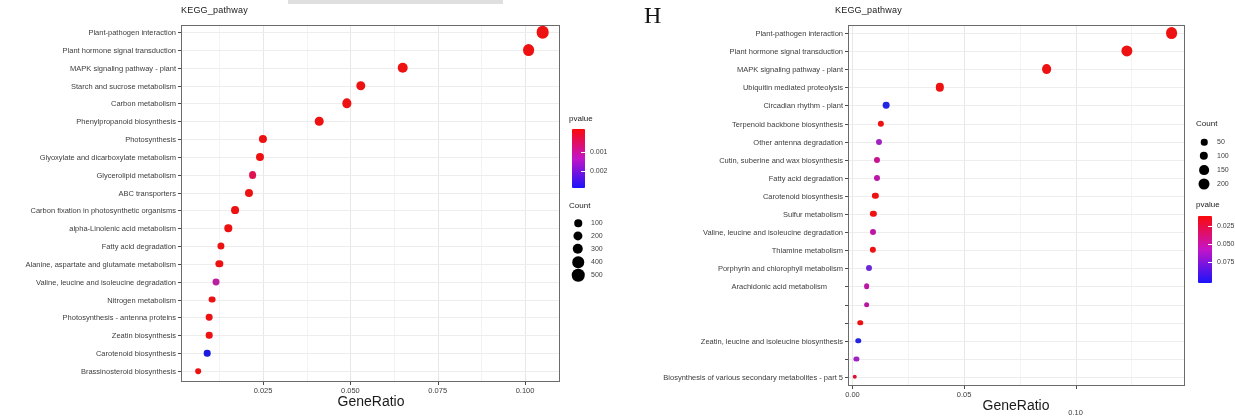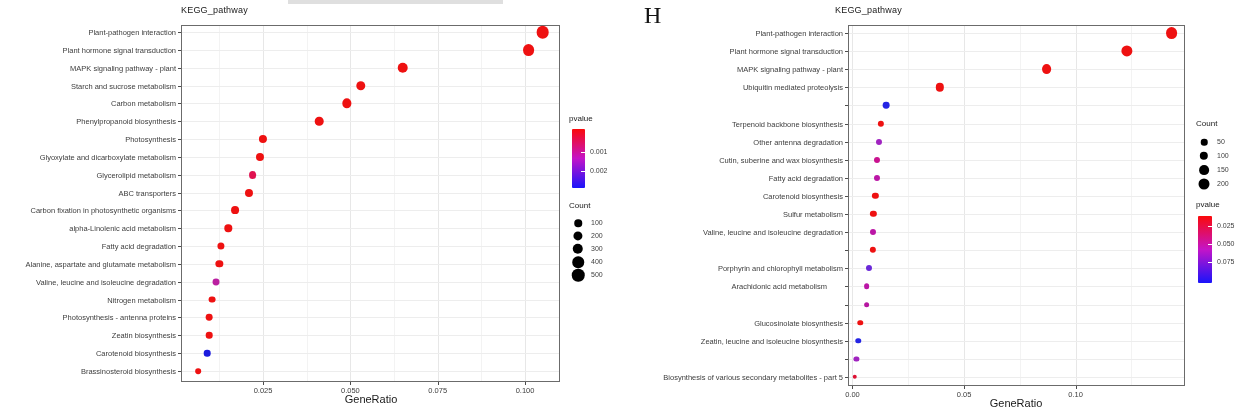--- a/index.html
+++ b/index.html
@@ -12,21 +12,21 @@
   .t1{left:835px;top:5px;}
   .panel{position:absolute;background:#fff;border:1px solid #6b6b6b;box-sizing:border-box;}
   .grid-h{position:absolute;height:1px;background:#ededed;}
   .grid-v{position:absolute;width:1px;background:#e7e7e7;}
   .grid-v.minor{background:#f3f3f3;}
   .dot{position:absolute;border-radius:50%;transform:translate(-50%,-50%);}
   .ylab{position:absolute;font-size:7.5px;color:#3d3d3d;text-align:right;white-space:nowrap;transform:translateY(-50%);}
   .ytick{position:absolute;width:3px;height:1px;background:#4d4d4d;}
   .xtick{position:absolute;width:1px;height:3px;background:#4d4d4d;}
   .xticklab{position:absolute;font-size:7.5px;color:#3d3d3d;transform:translateX(-50%);}
-  .xlabel{position:absolute;font-size:11px;color:#1a1a1a;transform:translateX(-50%);}
+  .xlabel{position:absolute;font-size:14px;color:#1a1a1a;transform:translateX(-50%);}
   .xl0{left:371px;top:393px;}
   .xl1{left:1016px;top:397px;}
   .leg-title{position:absolute;font-size:8px;color:#1a1a1a;}
   .leg-bar{position:absolute;border-radius:1px;}
   .leg-lab{position:absolute;font-size:7px;color:#3d3d3d;white-space:nowrap;}
   .leg-circle{position:absolute;background:#000;border-radius:50%;transform:translate(-50%,-50%);}
 </style>
 </head>
 <body>
 
@@ -164,20 +164,21 @@
     <div class="grid-h" style="left: 849px; top: 51.1px; width: 335px;"></div>
     <div class="ylab" style="left: 543px; width: 300px; top: 51.1px;">Plant hormone signal transduction</div>
     <div class="ytick" style="left: 845px; top: 51.1px;"></div>
     <div class="grid-h" style="left: 849px; top: 69.2px; width: 335px;"></div>
     <div class="ylab" style="left: 543px; width: 300px; top: 69.2px;">MAPK signaling pathway - plant</div>
     <div class="ytick" style="left: 845px; top: 69.2px;"></div>
     <div class="grid-h" style="left: 849px; top: 87.3px; width: 335px;"></div>
     <div class="ylab" style="left: 543px; width: 300px; top: 87.3px;">Ubiquitin mediated proteolysis</div>
     <div class="ytick" style="left: 845px; top: 87.3px;"></div>
     <div class="grid-h" style="left: 849px; top: 105.4px; width: 335px;"></div>
+    <div class="ylab" style="left: 543px; width: 300px; top: 105.4px;">Circadian rhythm - plant</div>
     <div class="ytick" style="left: 845px; top: 105.4px;"></div>
     <div class="grid-h" style="left: 849px; top: 123.5px; width: 335px;"></div>
     <div class="ylab" style="left: 543px; width: 300px; top: 123.5px;">Terpenoid backbone biosynthesis</div>
     <div class="ytick" style="left: 845px; top: 123.5px;"></div>
     <div class="grid-h" style="left: 849px; top: 141.6px; width: 335px;"></div>
     <div class="ylab" style="left: 543px; width: 300px; top: 141.6px;">Other antenna degradation</div>
     <div class="ytick" style="left: 845px; top: 141.6px;"></div>
     <div class="grid-h" style="left: 849px; top: 159.7px; width: 335px;"></div>
     <div class="ylab" style="left: 543px; width: 300px; top: 159.7px;">Cutin, suberine and wax biosynthesis</div>
     <div class="ytick" style="left: 845px; top: 159.7px;"></div>
@@ -187,46 +188,46 @@
     <div class="grid-h" style="left: 849px; top: 195.9px; width: 335px;"></div>
     <div class="ylab" style="left: 543px; width: 300px; top: 195.9px;">Carotenoid biosynthesis</div>
     <div class="ytick" style="left: 845px; top: 195.9px;"></div>
     <div class="grid-h" style="left: 849px; top: 214px; width: 335px;"></div>
     <div class="ylab" style="left: 543px; width: 300px; top: 214px;">Sulfur metabolism</div>
     <div class="ytick" style="left: 845px; top: 214px;"></div>
     <div class="grid-h" style="left: 849px; top: 232.1px; width: 335px;"></div>
     <div class="ylab" style="left: 543px; width: 300px; top: 232.1px;">Valine, leucine and isoleucine degradation</div>
     <div class="ytick" style="left: 845px; top: 232.1px;"></div>
     <div class="grid-h" style="left: 849px; top: 250.2px; width: 335px;"></div>
+    <div class="ylab" style="left: 543px; width: 300px; top: 250.2px;">Thiamine metabolism</div>
     <div class="ytick" style="left: 845px; top: 250.2px;"></div>
     <div class="grid-h" style="left: 849px; top: 268.3px; width: 335px;"></div>
     <div class="ylab" style="left: 543px; width: 300px; top: 268.3px;">Porphyrin and chlorophyll metabolism</div>
     <div class="ytick" style="left: 845px; top: 268.3px;"></div>
     <div class="grid-h" style="left: 849px; top: 286.4px; width: 335px;"></div>
     <div class="ylab" style="left: 527px; width: 300px; top: 286.4px;">Arachidonic acid metabolism</div>
     <div class="ytick" style="left: 845px; top: 286.4px;"></div>
     <div class="grid-h" style="left: 849px; top: 304.5px; width: 335px;"></div>
     <div class="ytick" style="left: 845px; top: 304.5px;"></div>
     <div class="grid-h" style="left: 849px; top: 322.6px; width: 335px;"></div>
-    <div class="ylab" style="left: 543px; width: 300px; top: 322.6px;">Glucosinolate biosynthesis</div>
     <div class="ytick" style="left: 845px; top: 322.6px;"></div>
     <div class="grid-h" style="left: 849px; top: 340.7px; width: 335px;"></div>
     <div class="ylab" style="left: 543px; width: 300px; top: 340.7px;">Zeatin, leucine and isoleucine biosynthesis</div>
     <div class="ytick" style="left: 845px; top: 340.7px;"></div>
     <div class="grid-h" style="left: 849px; top: 358.8px; width: 335px;"></div>
     <div class="ytick" style="left: 845px; top: 358.8px;"></div>
     <div class="grid-h" style="left: 849px; top: 376.9px; width: 335px;"></div>
     <div class="ylab" style="left: 543px; width: 300px; top: 376.9px;">Biosynthesis of various secondary metabolites - part 5</div>
     <div class="ytick" style="left: 845px; top: 376.9px;"></div>
     <div class="xtick" style="left: 852.464px; top: 386px;"></div>
     <div class="xticklab" style="left: 852.464px; top: 390px;">0.00</div>
     <div class="xtick" style="left: 964.053px; top: 386px;"></div>
     <div class="xticklab" style="left: 964.053px; top: 390px;">0.05</div>
     <div class="xtick" style="left: 1075.64px; top: 386px;"></div>
-    <div class="xticklab" style="left: 1075.64px; top: 390px;">0.10</div>
+    <div class="xticklab" style="left: 1075.64px; top: 408px;">0.10</div>
     <div class="dot" title="Plant-pathogen interaction" style="left: 1171.61px; top: 33px; width: 11.859px; height: 11.859px; background: rgb(238, 17, 17);"></div>
     <div class="dot" title="Plant hormone signal transduction" style="left: 1126.97px; top: 51.1px; width: 11.2223px; height: 11.2223px; background: rgb(238, 17, 17);"></div>
     <div class="dot" title="MAPK signaling pathway - plant" style="left: 1046.63px; top: 69.2px; width: 9.79423px; height: 9.79423px; background: rgb(238, 17, 17);"></div>
     <div class="dot" title="Ubiquitin mediated proteolysis" style="left: 939.503px; top: 87.3px; width: 8.36396px; height: 8.36396px; background: rgb(238, 17, 17);"></div>
     <div class="dot" title="Circadian rhythm - plant" style="left: 885.94px; top: 105.4px; width: 6.71964px; height: 6.71964px; background: rgb(36, 36, 228);"></div>
     <div class="dot" title="Terpenoid backbone biosynthesis" style="left: 880.584px; top: 123.5px; width: 6.26907px; height: 6.26907px; background: rgb(238, 17, 17);"></div>
     <div class="dot" title="Other glycan degradation" style="left: 878.575px; top: 141.6px; width: 6.02492px; height: 6.02492px; background: rgb(160, 35, 192);"></div>
     <div class="dot" title="Cutin, suberine and wax biosynthesis" style="left: 877.46px; top: 159.7px; width: 6.02492px; height: 6.02492px; background: rgb(201, 18, 143);"></div>
     <div class="dot" title="Fatty acid degradation" style="left: 876.567px; top: 177.8px; width: 6.02492px; height: 6.02492px; background: rgb(187, 22, 166);"></div>
     <div class="dot" title="Carotenoid biosynthesis" style="left: 875.451px; top: 195.9px; width: 6.26907px; height: 6.26907px; background: rgb(238, 17, 17);"></div>

